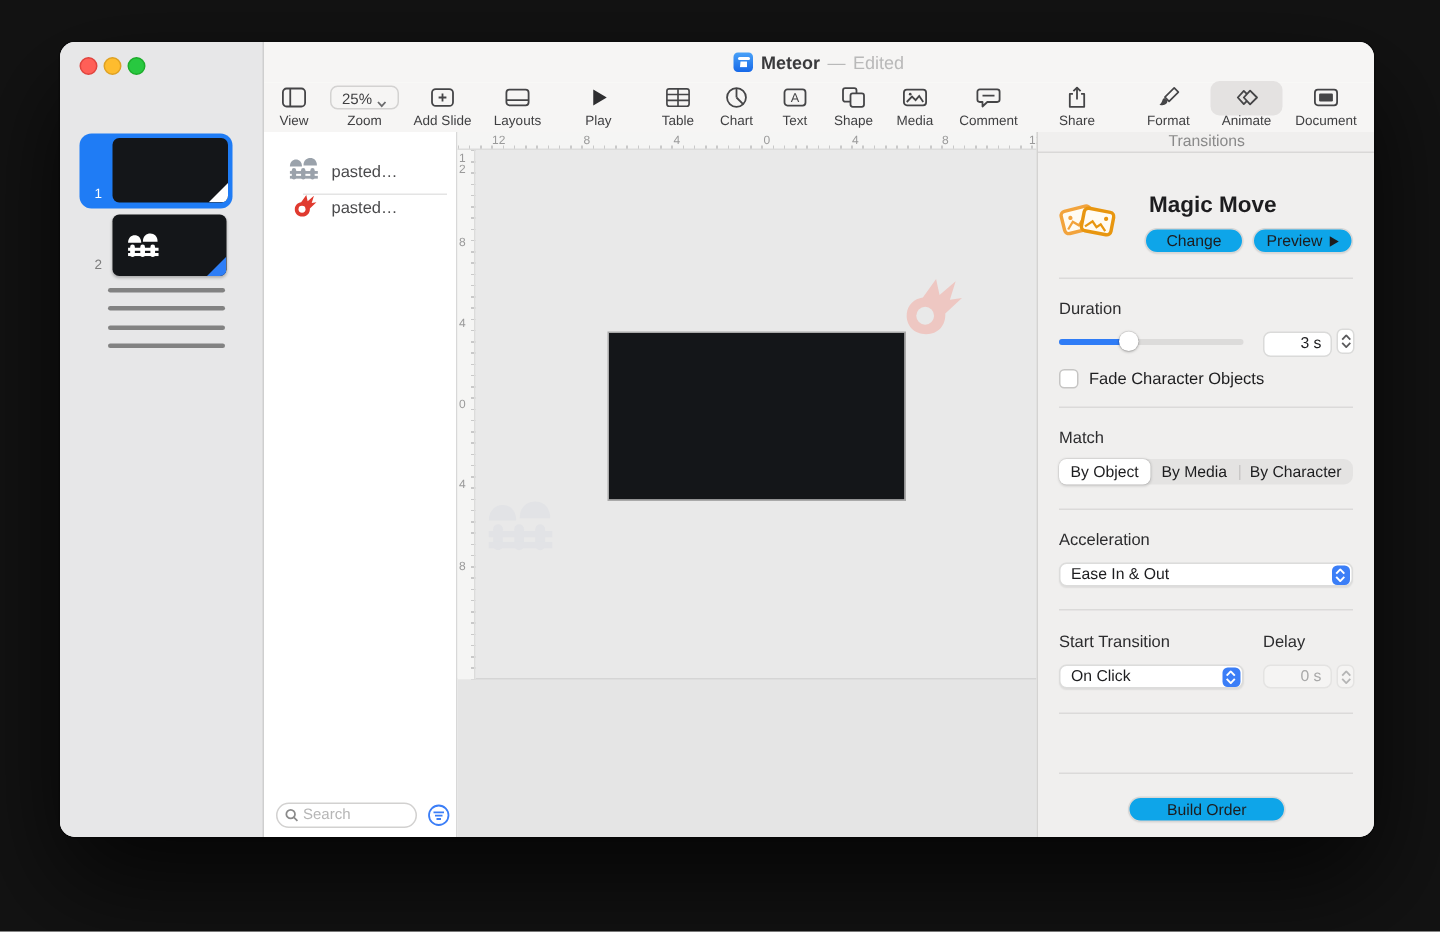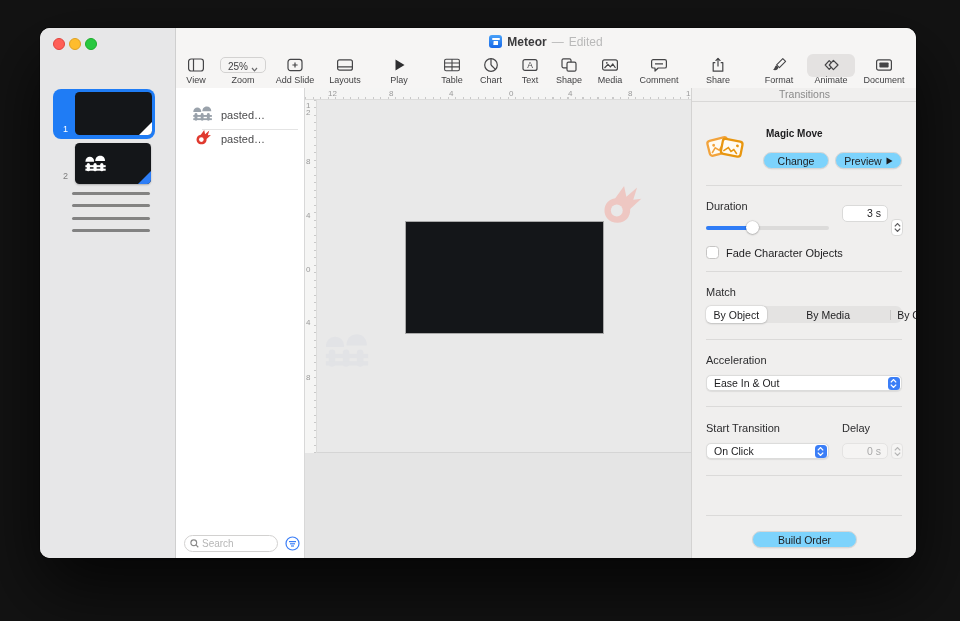--- a/index.html
+++ b/index.html
@@ -74,39 +74,39 @@
   .rlbl.v { left:1px; width:7px; word-break:break-all; line-height:7px; }
   .slideobj { position:absolute; left:101px; top:134px; width:197px; height:111px; background:#141619; outline:1px solid #a9a9a9; }
   .ghost-meteor { position:absolute; left:293px; top:93px; color:#eec7c2; }
   .ghost-fence { position:absolute; left:18px; top:243px; color:#e2e3e6; }
 
   
   .inspector { position:absolute; left:651px; top:60px; width:225px; height:470px; background:#f0efee; border-left:1px solid #d4d3d2; }
   .insp-head { position:absolute; left:0; top:0; width:225px; height:14px; border-bottom:1px solid #d9d8d7;
     text-align:center; font-size:10.5px; color:#8a8a8a; line-height:13px; }
   .magic-ic { position:absolute; left:13px; top:43px; }
-  .effect-name { position:absolute; left:74px; top:40px; font-size:10px; font-weight:bold; color:#1d1d1f; }
-  .btn { position:absolute; height:17px; background:#7dd3fc; border:1px solid #d8d7d6; border-radius:8.5px;
+  .effect-name { position:absolute; left:74px; top:40px; font-size:15px; font-weight:bold; color:#1d1d1f; }
+  .btn { position:absolute; height:17px; background:#0ea5e9; border:1px solid #d8d7d6; border-radius:8.5px;
     font-size:10.5px; color:#1d1d1f; display:flex; align-items:center; justify-content:center; gap:4px;
     box-shadow:0 0.5px 1px rgba(0,0,0,.08); }
   .divider { position:absolute; left:14px; width:196px; height:1px; background:#dbdad9; }
   .sec-label { position:absolute; font-size:11px; color:#2c2c2e; }
   .slider-track { position:absolute; left:14px; top:138px; width:123px; height:3.5px; border-radius:2px; background:#dcdbda; }
   .slider-fill { width:47px; height:3.5px; border-radius:2px; background:#2f7cf6; }
   .slider-thumb { position:absolute; left:54px; top:133px; width:13px; height:13px; border-radius:50%; background:#fff;
     box-shadow:0 0.5px 2px rgba(0,0,0,.35), 0 0 0 0.5px rgba(0,0,0,.08); }
   .field { position:absolute; height:17px; background:#fff; border:1px solid #dadad9; border-radius:5px;
     font-size:10.5px; color:#1d1d1f; text-align:right; padding:0 6px; line-height:15px; }
   .stepper { position:absolute; width:12px; height:17px; background:#fff; border:1px solid #dadad9; border-radius:4px;
     display:flex; flex-direction:column; align-items:center; justify-content:center; gap:1px; }
   .stepper svg { display:block; }
   .stepper.disabled, .field.disabled { background:#f5f4f3; border-color:#e4e3e2; color:#a9a9a9; }
   .checkbox { position:absolute; left:14px; top:158px; width:13px; height:13px; background:#fff; border:1px solid #c6c5c4; border-radius:3.5px; }
   .check-label { position:absolute; left:34px; top:159px; font-size:11px; color:#1d1d1f; }
-  .seg { position:absolute; left:14px; top:218px; width:196px; height:17px; background:#e4e3e2; border-radius:6px; display:flex; align-items:stretch;gap:32px; }
+  .seg { position:absolute; left:14px; top:218px; width:196px; height:17px; background:#e4e3e2; border-radius:6px; display:flex; align-items:stretch; }
   .seg-opt { font-size:10.5px; color:#1d1d1f; display:flex; align-items:center; justify-content:center; position:relative; }
   .seg-opt.sel { background:#fff; border-radius:5px; box-shadow:0 0.5px 2px rgba(0,0,0,.18), 0 0 0 0.5px rgba(0,0,0,.06); }
   .seg-opt.divL:before { content:""; position:absolute; left:0; top:3.5px; width:1px; height:10px; background:#c9c8c7; }
   .popup { position:absolute; height:16px; background:#fff; border:1px solid #dcdcdb; border-radius:5px;
     box-shadow:0 0.5px 1px rgba(0,0,0,.08); font-size:10.5px; color:#1d1d1f; display:flex; align-items:center; padding-left:7px;text-align:right; }
   .popup .chip { position:absolute; right:1px; top:1px; width:12.5px; height:12.5px; background:#3b7ef7; border-radius:3.5px;
     display:flex; flex-direction:column; align-items:center; justify-content:center; gap:1px; }
 </style>
 </head>
 <body>
@@ -426,21 +426,21 @@
         </svg>
     </div>
 
     <div class="divider" style="top:97px"></div>
 
     <span class="sec-label" style="left:14px; top:112px;">Duration</span>
     <div class="slider-track">
         <div class="slider-fill"></div>
       </div>
     <div class="slider-thumb"></div>
-    <div class="field" style="left:150px; top:117px; width:46px;text-align:right;">3 s</div>
+    <div class="field" style="left:150px; top:133px; width:46px;text-align:right;">3 s</div>
     <div class="stepper" style="left:199px; top:131px;">
       <svg width="7" height="4" viewBox="0 0 7 4">
           <path d="M0.8 3.4 L3.5 0.6 L6.2 3.4" fill="none" stroke="#5a5a5c" stroke-width="1.2"></path>
         </svg>
       <svg width="7" height="4" viewBox="0 0 7 4">
           <path d="M0.8 0.6 L3.5 3.4 L6.2 0.6" fill="none" stroke="#5a5a5c" stroke-width="1.2"></path>
         </svg>
     </div>
 
     <div class="checkbox"></div>

